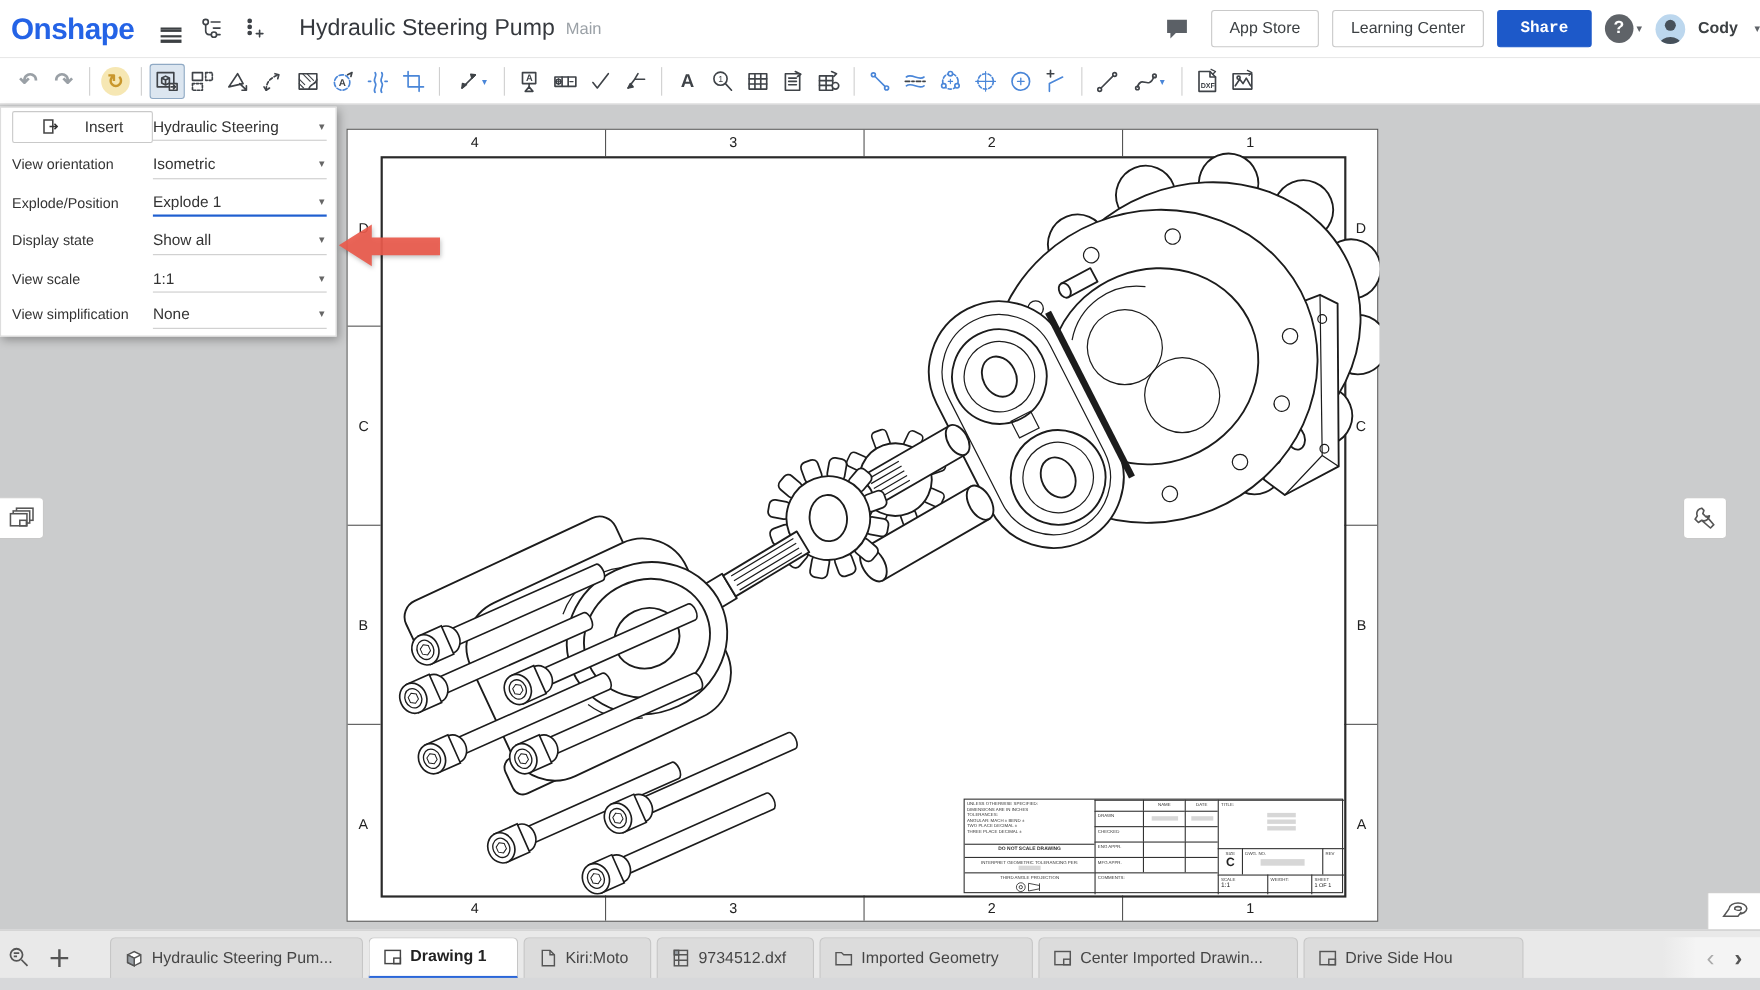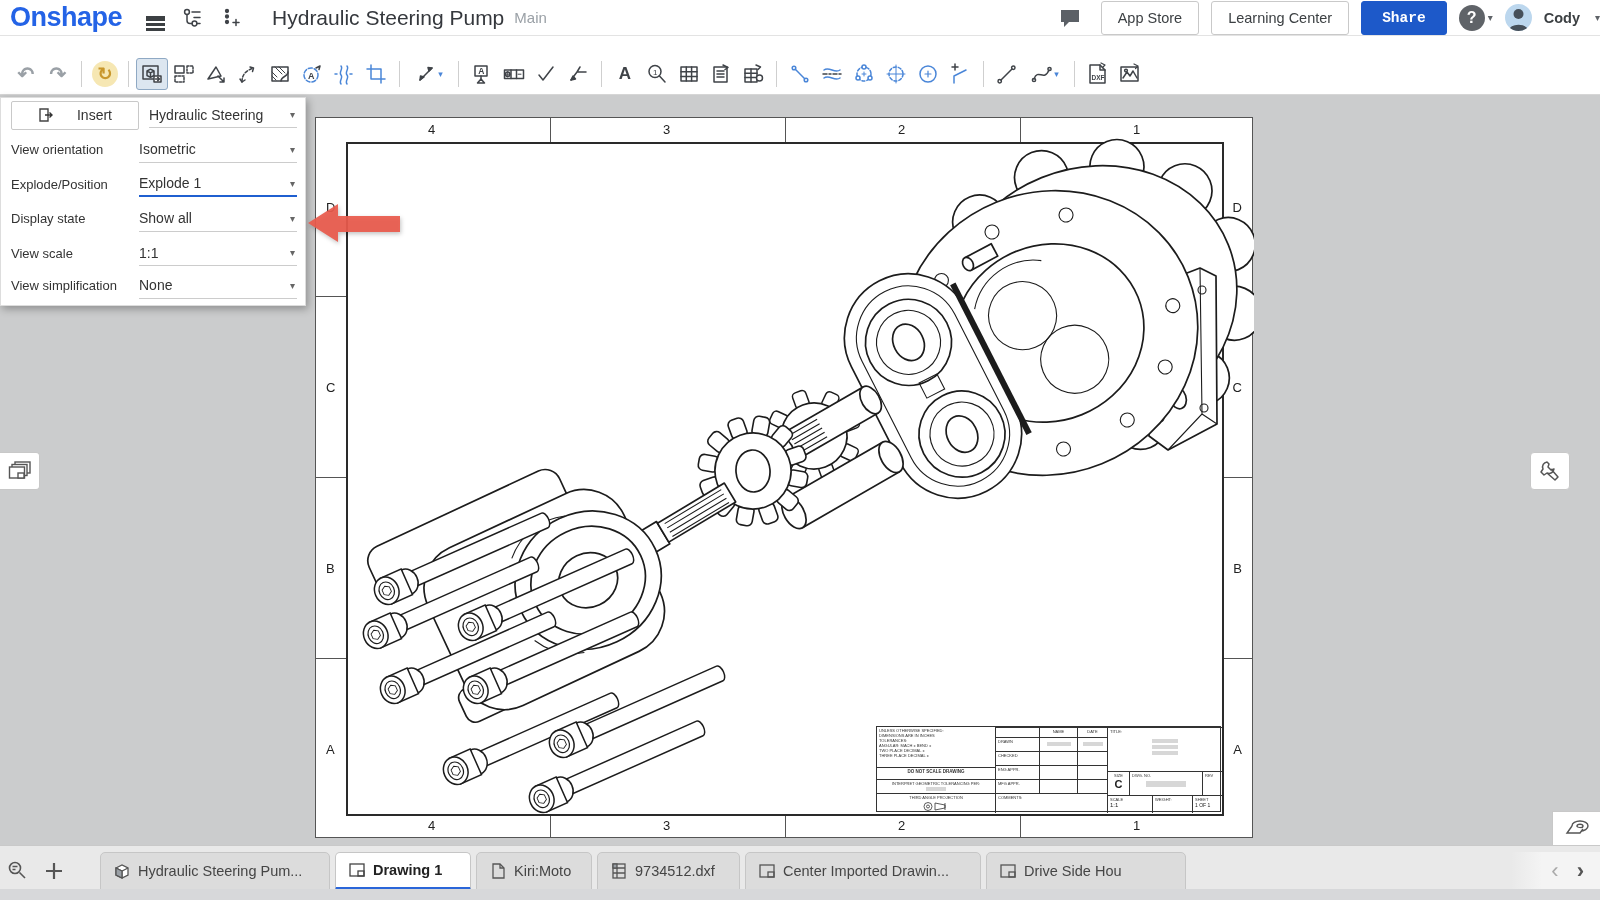--- a/index.html
+++ b/index.html
@@ -1,19 +1,19 @@
 <!DOCTYPE html>
 <html><head>
 <meta charset="utf-8">
 <style>
   * { margin:0; padding:0; box-sizing:border-box; }
   html,body { width:1600px; height:900px; overflow:hidden; font-family:"Liberation Sans",sans-serif; background:#fff; }
 
   
-  #header { position:absolute; left:0; top:0; width:1600px; height:36px; background:#fff; border-bottom:1px solid #e3e3e3; display:flex; align-items:center; }
+  #header { position:absolute; left:0; top:0; width:1600px; height:53px; background:#fff; border-bottom:1px solid #e3e3e3; display:flex; align-items:center; }
   .logo { font-size:27px; font-weight:bold; color:#2463e6; letter-spacing:-0.5px; margin:0 14px 0 10px; }
   .hicon { width:30px; height:30px; display:flex; align-items:center; justify-content:center; margin:0 4px; color:#3c4043; }
   .ham div { width:19px; height:2.6px; background:#3c4043; margin:2.2px 0; }
   .doctitle { font-size:21px; font-weight:normal; color:#35383d; margin:0 10px 0 22px; }
   .workspace { font-size:15px; color:#9aa0a6; }
   #hright { margin-left:auto; display:flex; align-items:center; gap:12px; }
   .hbtn { height:34px; padding:0 16px; border:1px solid #c9c9c9; border-radius:3px; background:#fff; font-size:14.5px; color:#3c4043; display:flex; align-items:center; cursor:pointer; }
   .hbtn.share { background:#1d59c9; border-color:#1d59c9; color:#fff; font-weight:bold; padding:0 20px;font-family:Liberation Mono, monospace; }
   .help { width:26px; height:26px; border-radius:50%; background:#5f6368; color:#fff; font-weight:bold; font-size:16px; display:flex; align-items:center; justify-content:center; }
   .caret { font-size:10px; color:#5f6368; margin-left:3px; }
@@ -59,21 +59,21 @@
   #ipanel { position:absolute; left:0; top:2px; width:306px; background:#fff; box-shadow:2px 3px 8px rgba(0,0,0,.3); border:1px solid #ddd; }
   .ip-head { height:31px; display:flex; align-items:center; padding:0 12px; border-bottom:1px solid #e6e6e6; }
   .ip-title { font-size:15px; font-weight:bold; color:#222; }
   .ip-close { margin-left:auto; color:#e03a24; font-size:17px; font-weight:bold; cursor:pointer; }
   .ip-row { height:34.5px; display:flex; align-items:center; padding:0 8px 0 10px; }
   .ip-lab { width:128px; font-size:13px; color:#333; }
   .ip-dd { position:relative; flex:1; height:26px; display:flex; align-items:center; border-bottom:1px solid #ccc; }
   .ip-dd.focus { border-bottom:2px solid #1f5fd0; }
   .ip-val { font-size:14px; color:#333; white-space:nowrap; overflow:hidden; flex:1; }
   .ip-caret { font-size:10px; color:#666; padding:0 2px 0 4px; }
-  .ip-insert { width:128px; height:29px; margin-right:10px; background:#fff; border:1px solid #c9c9c9; border-radius:2px; display:flex; align-items:center; justify-content:center; gap:24px; font-size:14px; color:#333; cursor:pointer; }
+  .ip-insert { width:128px; height:29px; background:#fff; border:1px solid #c9c9c9; border-radius:2px; display:flex; align-items:center; justify-content:center; gap:24px; font-size:14px; color:#333; cursor:pointer; }
 
   
   #redarrow { position:absolute; left:300px; top:106px; filter:drop-shadow(1px 2px 2px rgba(0,0,0,.25)); }
 
   
   .sidebtn { position:absolute; background:#fff; border:1px solid #c8c8c8; display:flex; align-items:center; justify-content:center; }
   #sheetsBtn { left:0; top:357px; width:40px; height:38px; border-left:none; border-radius:0 4px 4px 0; }
   #propsBtn { right:30px; top:357px; width:40px; height:38px; border-radius:4px; }
   #measureBtn { right:0; bottom:0; width:48px; height:34px; border-right:none; border-bottom:none; }
 
@@ -799,20 +799,26 @@
     <div class="tab" style="width:143px">
       <svg width="18" height="18">
           <g stroke="#555" stroke-width="1.3" fill="none">
             <rect x="3" y="2" width="12" height="14"></rect>
             <path d="M3,6 h12 M7,6 v10 M3,11 h12"></path>
             <rect x="3" y="2" width="4" height="4" fill="#9aa0a6"></rect>
           </g>
         </svg>
       <span>9734512.dxf</span>
     </div>
+    <div class="tab" style="width:194px">
+      <svg width="18" height="18">
+          <path d="M2,4 h5 l2,2 h7 v9 h-14 z" stroke="#555" stroke-width="1.3" fill="none"></path>
+        </svg>
+      <span>Imported Geometry</span>
+    </div>
     <div class="tab" style="width:236px">
       <svg width="18" height="18">
           <g stroke="#555" stroke-width="1.3" fill="none">
             <rect x="2" y="3" width="14" height="12"></rect>
             <rect x="10" y="10" width="6" height="5"></rect>
           </g>
         </svg>
       <span>Center Imported Drawin...</span>
     </div>
     <div class="tab" style="width:200px">

